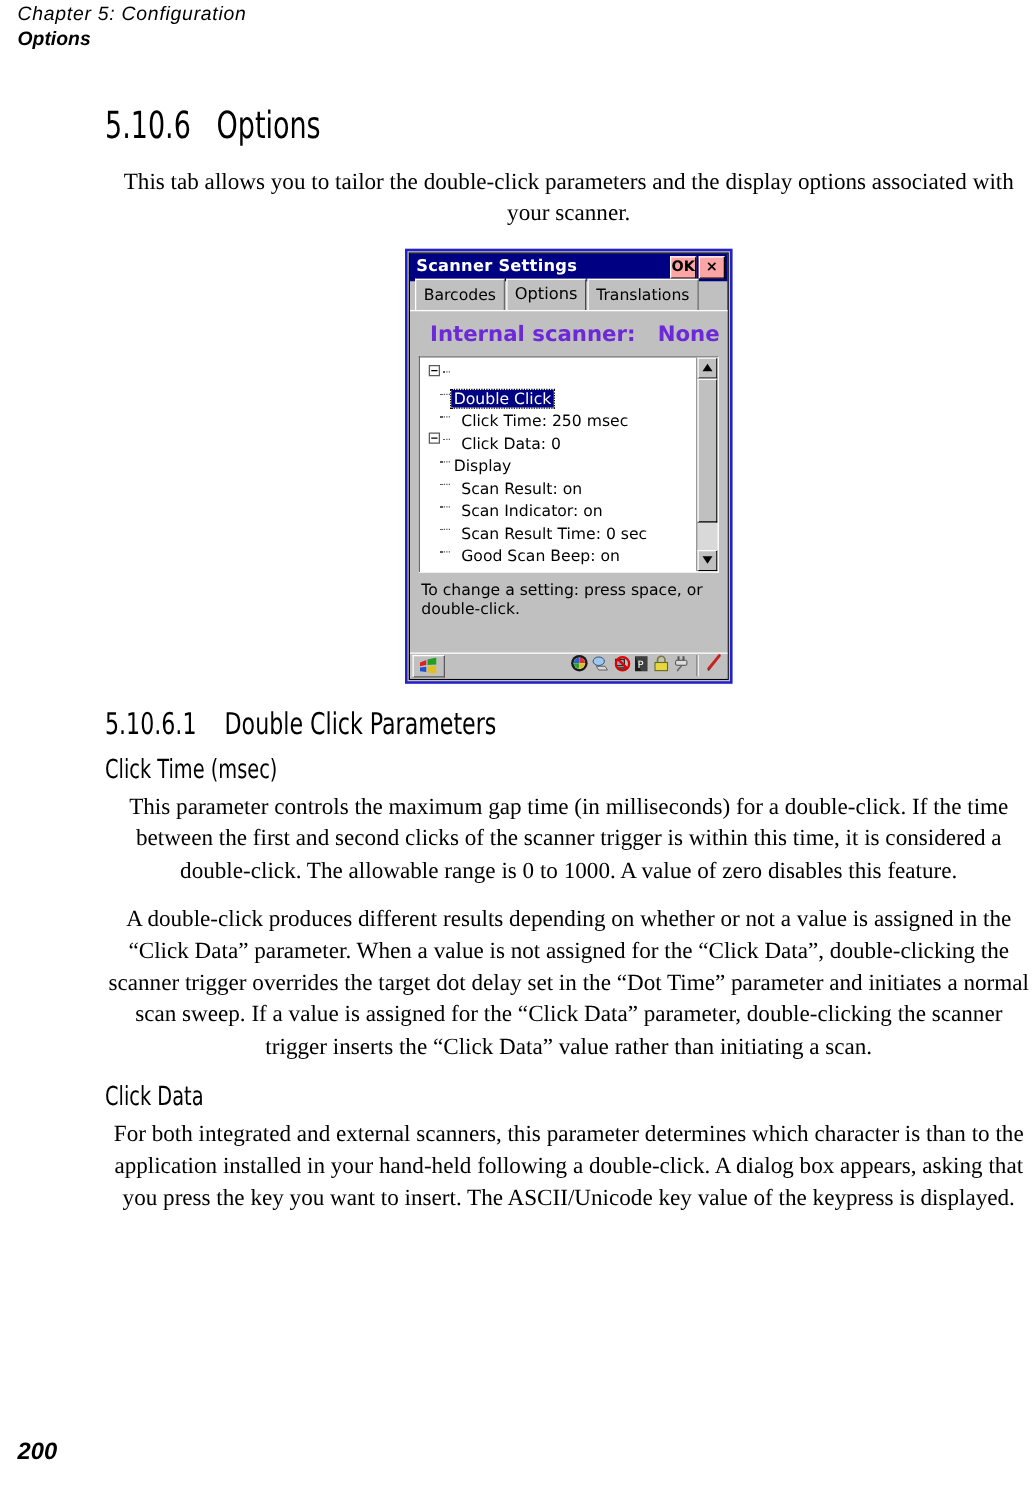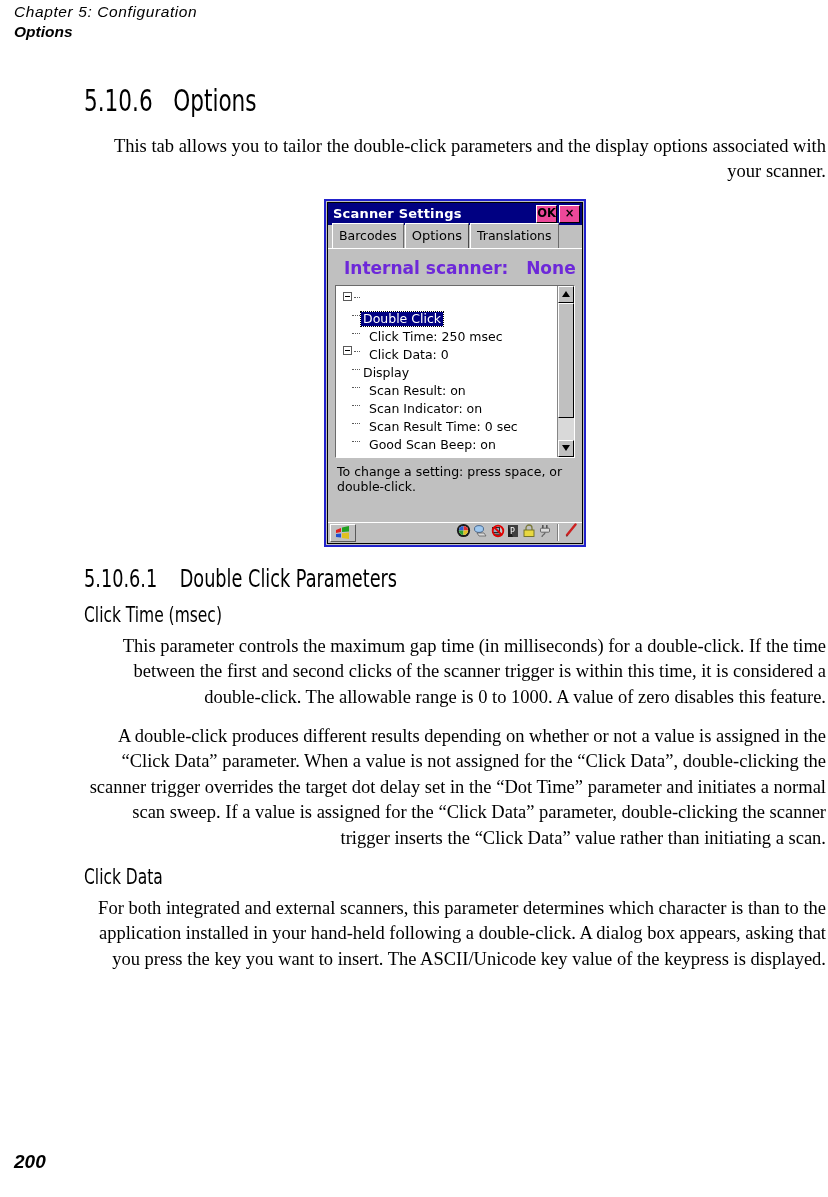--- a/index.html
+++ b/index.html
@@ -71,21 +71,21 @@
     margin: 0 0 6px 0;
     transform: scaleX(0.82);
     transform-origin: left center;
     white-space: pre;
   }
   p.body-text {
     font-family: "Liberation Serif", "DejaVu Serif", serif;
     font-size: 18.5px;
     line-height: 25.4px;
     margin: 0 0 14px 0;
-    text-align: right;
+    text-align: center;
   }
 
   
   .device-wrap {
     width: 742px;
     display: flex;
     justify-content: center;
     margin: 8px 0 18px 0;
   }
   .device {
@@ -120,21 +120,21 @@
     font-size: 13px;
     font-weight: bold;
     flex: 1 1 auto;
     letter-spacing: 0.2px;
     white-space: nowrap;
     overflow: hidden;
   }
   .tb-btn {
     width: 21px;
     height: 18px;
-    background: #ec4899;
+    background: #fca5a5;
     border-top: 1px solid #ffffff;
     border-left: 1px solid #ffffff;
     border-right: 1px solid #000000;
     border-bottom: 1px solid #000000;
     font-size: 11.5px;
     font-weight: bold;
     color: #000000;
     display: flex;
     align-items: center;
     justify-content: center;

